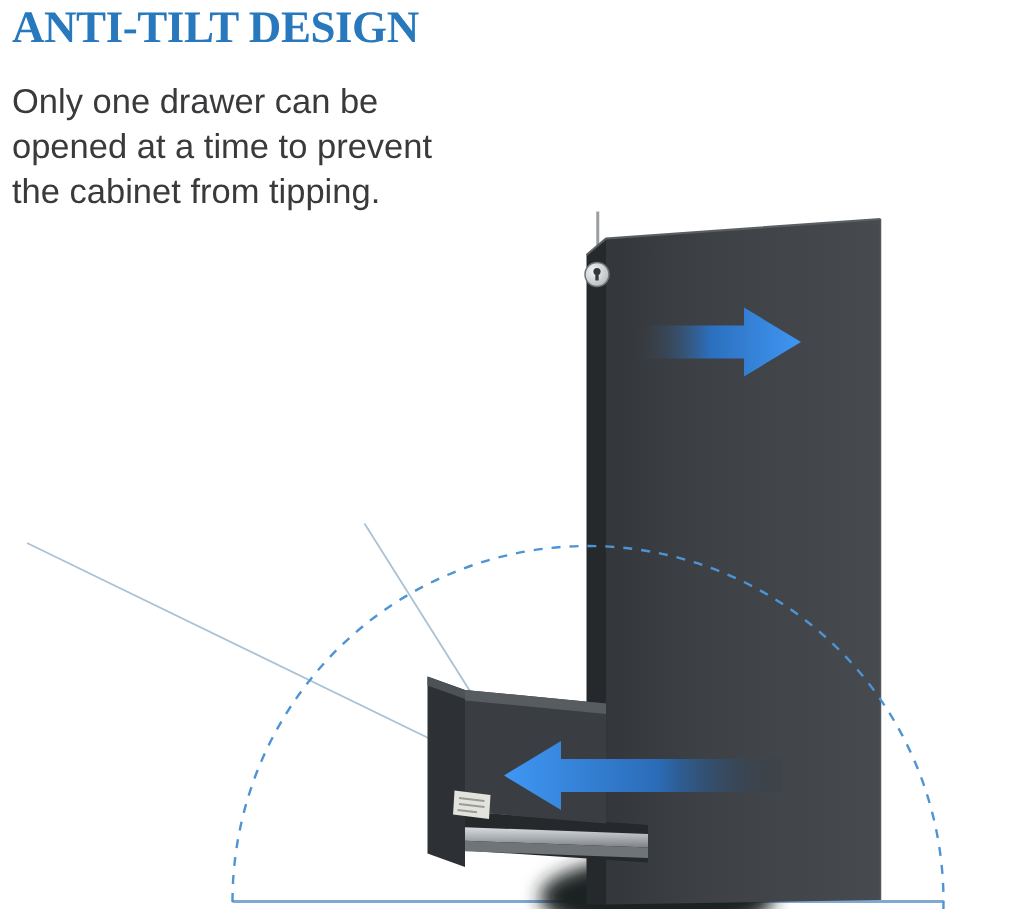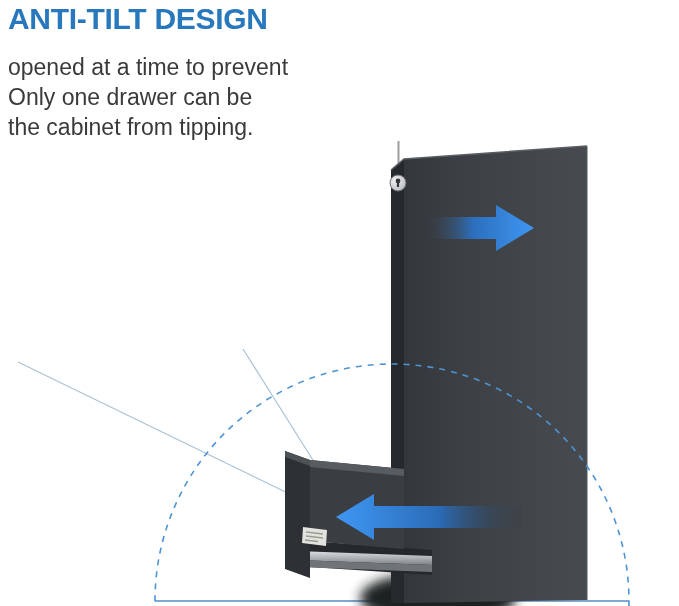--- a/index.html
+++ b/index.html
@@ -4,20 +4,21 @@
 <style>
   html,body{margin:0;padding:0;background:#fff;}
   .canvas{
     position:relative;width:679px;height:606px;overflow:hidden;
     background:#ffffff;font-family:"Liberation Sans", sans-serif;
   }
   .page-title{
     position:absolute;left:8px;top:2px;margin:0;
     font-size:30px;font-weight:800;letter-spacing:-0.3px;
     color:#2878bd;
+    font-family:Liberation Serif, serif;
   }
   .description{
     position:absolute;left:8px;top:52px;width:345px;
     font-size:23px;line-height:30px;color:#3a3a3c;font-weight:400;
   }
   .callout{
     position:absolute;left:8px;top:189px;width:237px;height:173px;
     border-radius:20px;box-sizing:border-box;padding:5px;
     background:linear-gradient(160deg,#2f86c8 0%,#5aa4da 45%,#b9d8ee 100%);
     box-shadow:0 2px 6px rgba(60,110,160,0.25);
@@ -108,19 +109,19 @@
     </g>
 
     <polygon points="336,517 374,494 374,506 522,506 522,528 374,528 374,540" fill="url(#arrowLeftGrad)"></polygon>
 
     <circle cx="392" cy="601" r="237" fill="none" stroke="#4e94d4" stroke-width="1.6" stroke-dasharray="6 6"></circle>
   </svg>
 
   <h1 class="page-title">ANTI-TILT DESIGN</h1>
 
   <div class="description">
+    <div>Only one drawer can be</div>
     <div>opened at a time to prevent</div>
-    <div>Only one drawer can be</div>
     <div>the cabinet from tipping.</div>
   </div>
 
 
 </div>
 
 </body></html>

